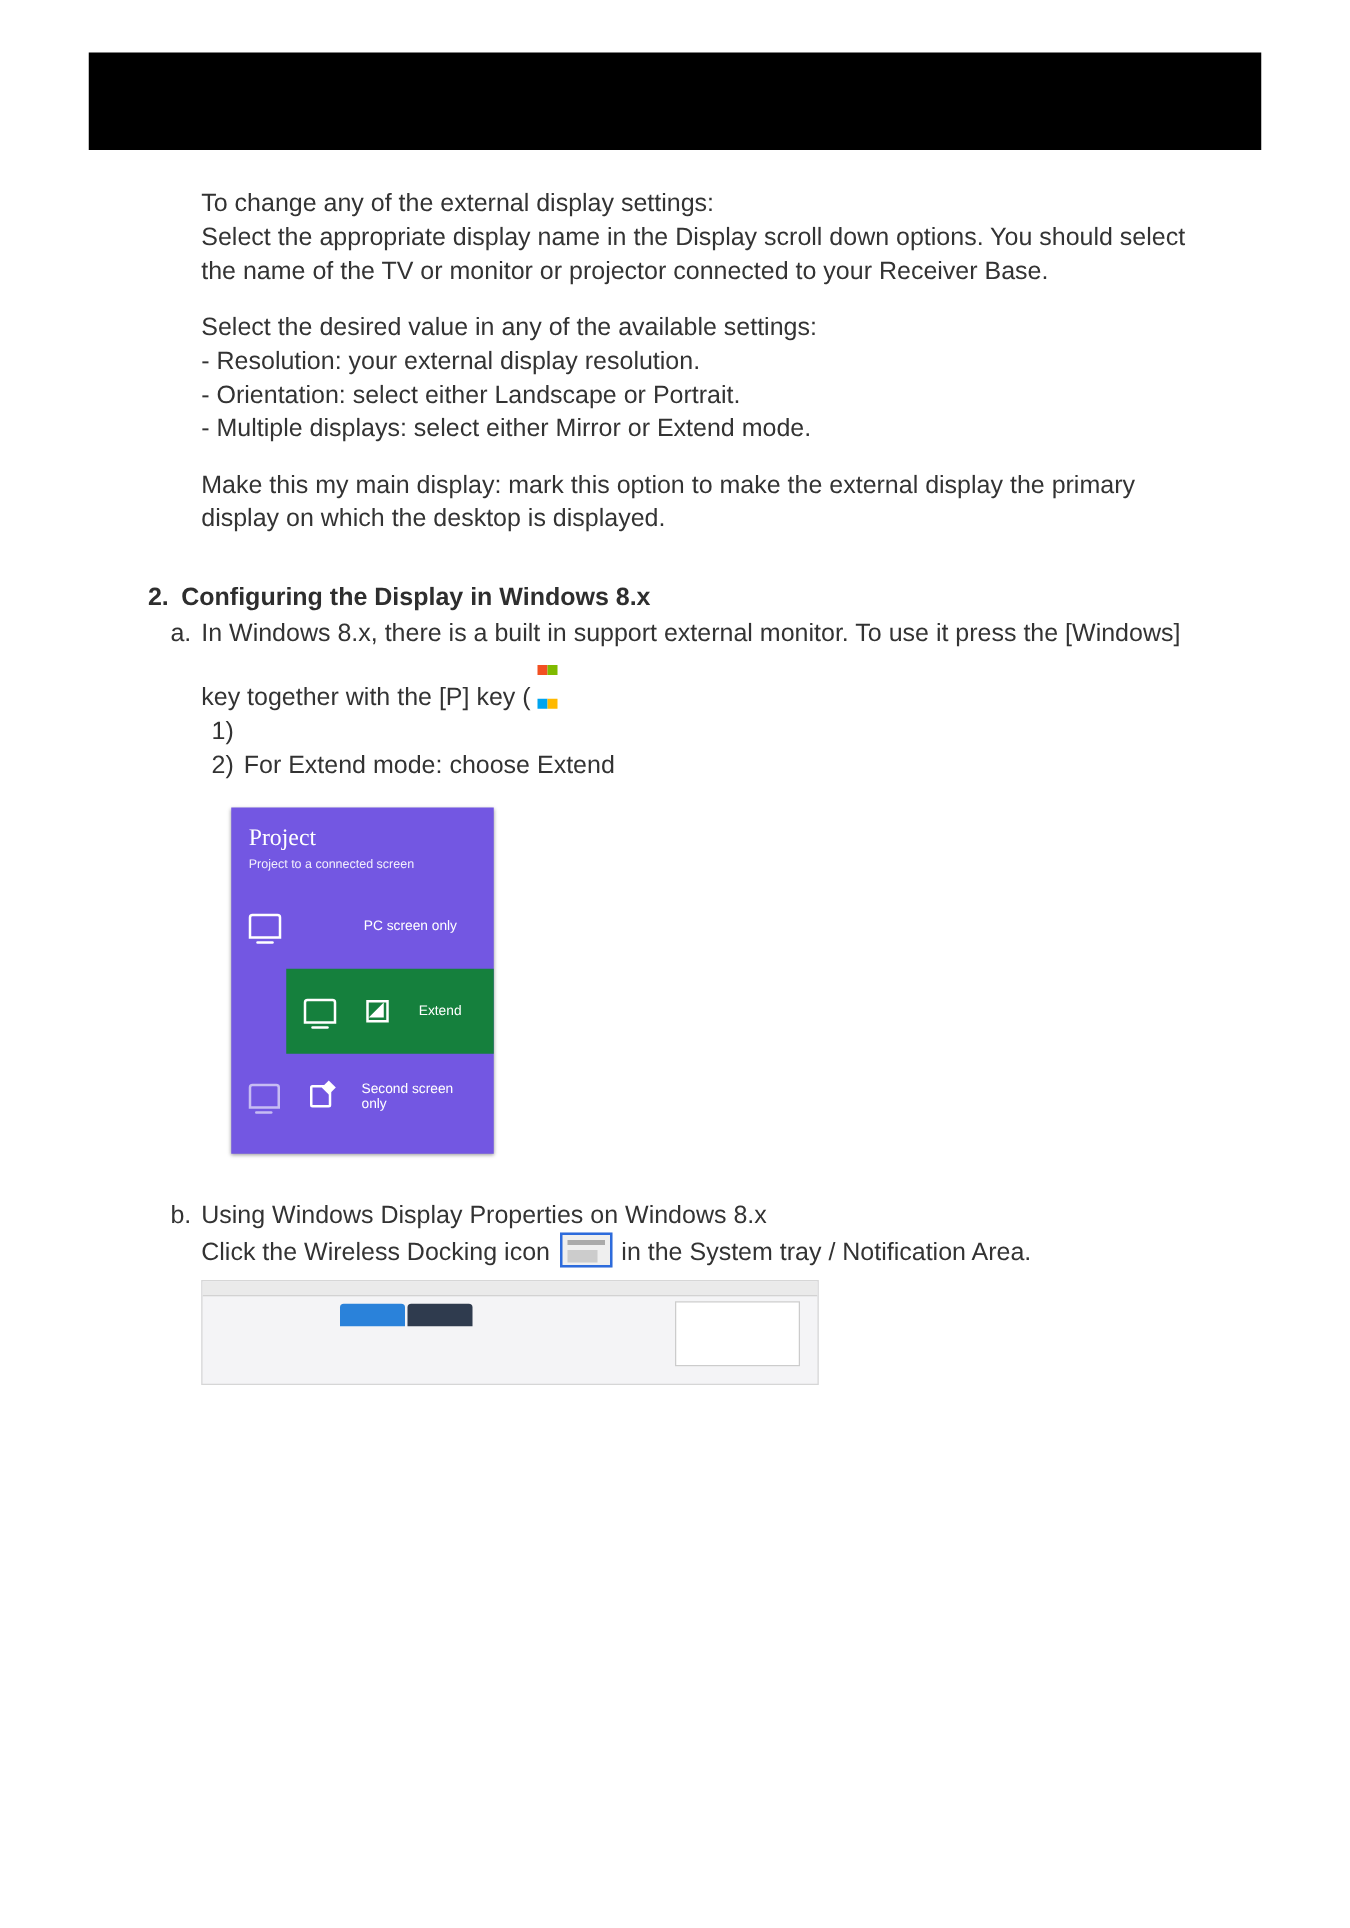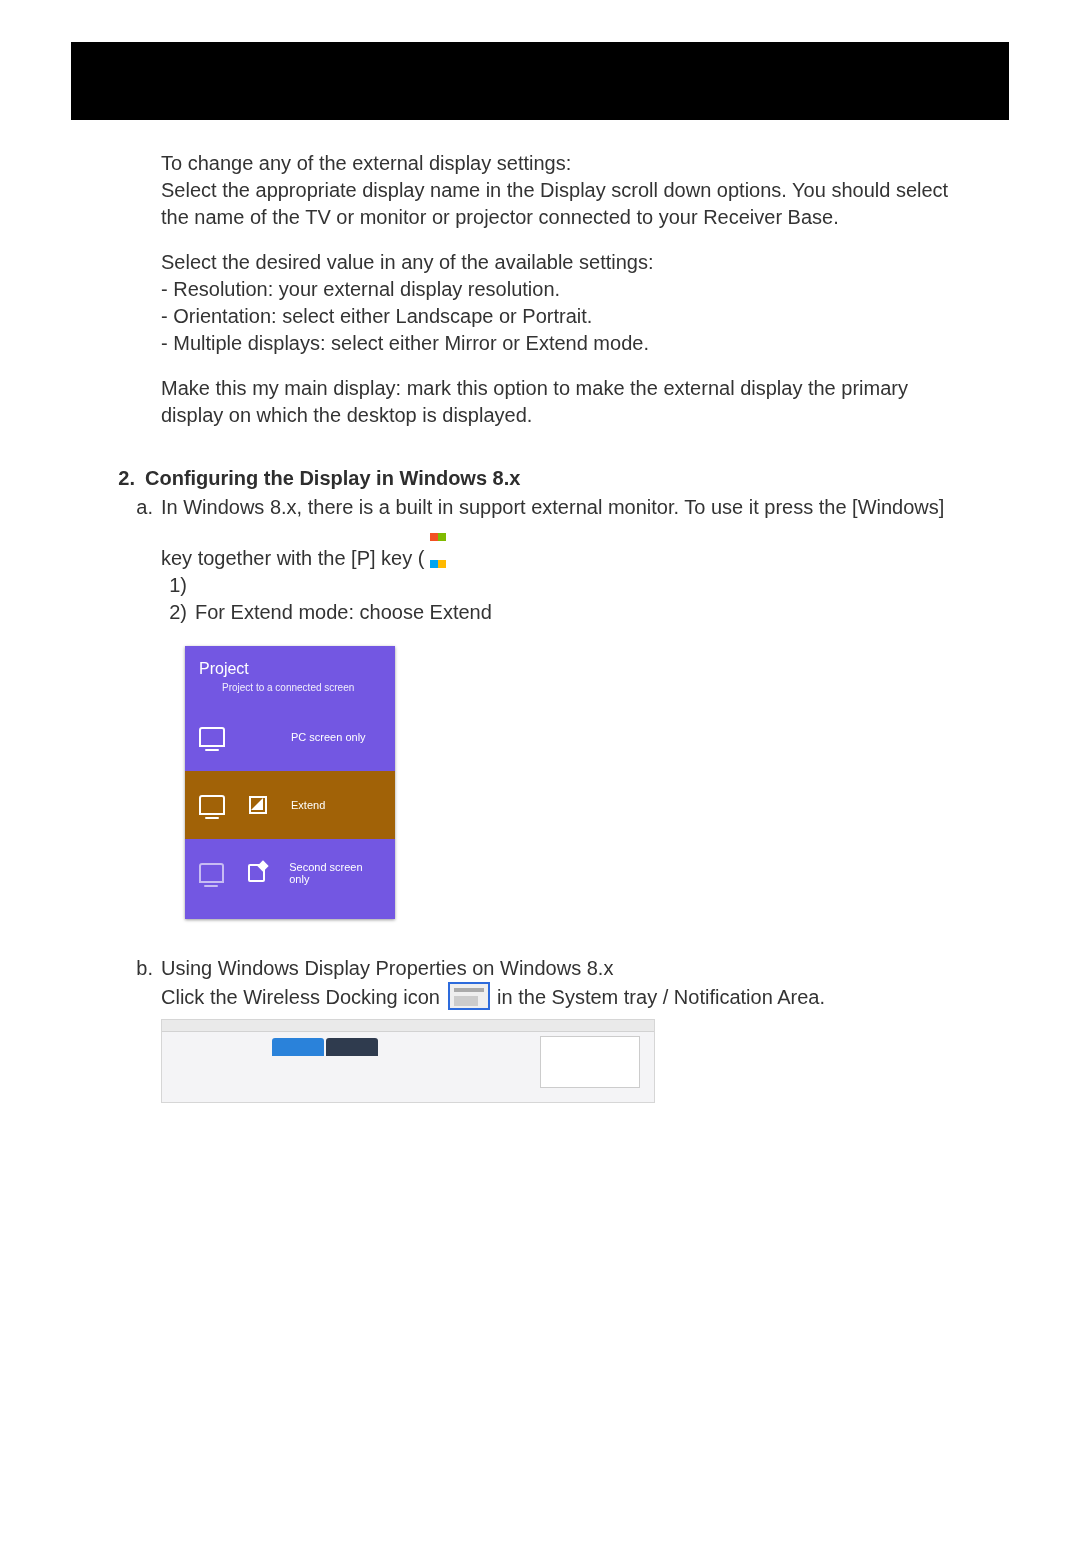--- a/index.html
+++ b/index.html
@@ -15,32 +15,32 @@
   .sub-a { display: flex; font-size: 20px; line-height: 1.35; margin-top: 4px; }
   .sub-a .letter { width: 26px; margin-left: 22px; text-align: right; margin-right: 8px; }
   .sub-a .txt { flex: 1; }
   .win-key { display:inline-block; width:20px; height:20px; vertical-align:-3px; }
   .win-key .q { display:inline-block; width:8px; height:8px; }
   .q1{background:#F25022;} .q2{background:#7FBA00;} .q3{background:#00A4EF;} .q4{background:#FFB900;}
   .modes { margin-left: 56px; font-size: 20px; line-height: 1.35; }
   .modes .ln { display:flex; }
   .modes .n { width: 26px; text-align:right; margin-right:8px;}
   .project-panel { width: 210px; margin: 20px 0 0 80px; background: #7357e2; color:#fff; font-size: 11px; padding-bottom: 12px; box-shadow: 0 1px 3px rgba(0,0,0,.4); }
-  .project-panel .pp-head { padding: 14px 14px 4px 14px; font-size: 16px; }
-  .project-panel .pp-sub { padding: 0 14px 10px 14px; font-size: 10px; opacity:.9;margin-left:23px; }
+  .project-panel .pp-head { padding: 14px 14px 4px 14px; font-size: 19px; font-family: Liberation Serif, serif; }
+  .project-panel .pp-sub { padding: 0 14px 10px 14px; font-size: 10px; opacity:.9; }
   .pp-item { height: 68px; display:flex; align-items:center; padding:0 14px; gap:24px; }
   .monitor { width:26px; height:20px; border:2px solid #fff; position:relative; border-radius:3px 3px 0 0; }
   .monitor::after{ content:""; position:absolute; left:50%; bottom:-6px; width:14px; height:2px; background:#fff; transform:translateX(-50%); border-radius:1px;}
   .pen { width:18px; height:18px; border:2px solid #fff; border-radius:2px; position:relative; }
   .pen::after{ content:""; position:absolute; right:-4px; top:-4px; width:8px; height:8px; background:#fff; transform:rotate(45deg);}
   .monitor2{ opacity:.6; }
   .extend-icon { width:18px; height:18px; position:relative; }
   .extend-icon::before{content:"";position:absolute;inset:0;border:2px solid #fff;}
   .extend-icon::after{content:"";position:absolute;left:2px;top:2px;width:0;height:0;border-style:solid;border-width:0 0 12px 12px;border-color:transparent transparent #fff transparent;}
-  .pp-item.highlight { background:#a16207; }
+  .pp-item.highlight { background:#15803d;margin-left:44px; }
   .section-b { display:flex; font-size:20px; line-height:1.35; margin-top: 36px; }
   .section-b .letter { width:26px; margin-left:22px; text-align:right; margin-right:8px; }
   .tray-icon-box { display:inline-block; width:42px; height:28px; vertical-align:-6px; border:2px solid #2d6bdc; background:#efefef; position:relative; margin:0 2px; }
   .tray-icon-box::before{content:"";position:absolute;left:4px;top:4px;width:30px;height:4px;background:#aaa;}
   .tray-icon-box::after{content:"";position:absolute;left:4px;top:12px;width:24px;height:10px;background:#ccc;}
   .win8-screenshot { width:494px; height:84px; margin:8px 0 0 56px; background:#f4f4f6; border:1px solid #d6d6d6; position:relative; overflow:hidden; }
   .win8-screenshot .topbar{height:12px;background:#eaeaea;border-bottom:1px solid #d2d2d2;}
   .win8-screenshot .tabs{position:absolute;top:18px;left:110px;display:flex;gap:2px;}
   .win8-screenshot .tab{width:52px;height:18px;background:#2a82da;border-radius:3px 3px 0 0;}
   .win8-screenshot .tab2{width:52px;height:18px;background:#2f3b4e;border-radius:3px 3px 0 0;}

